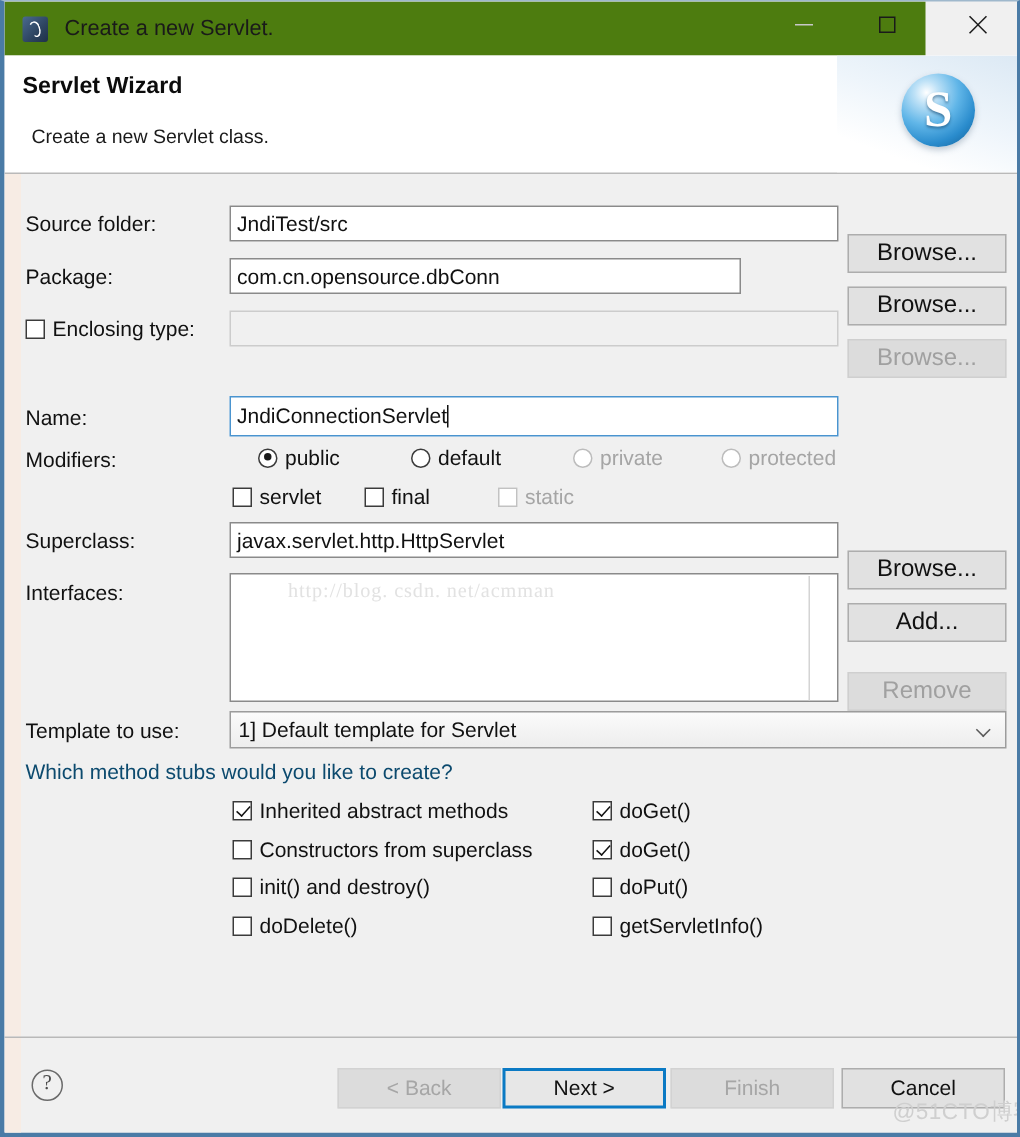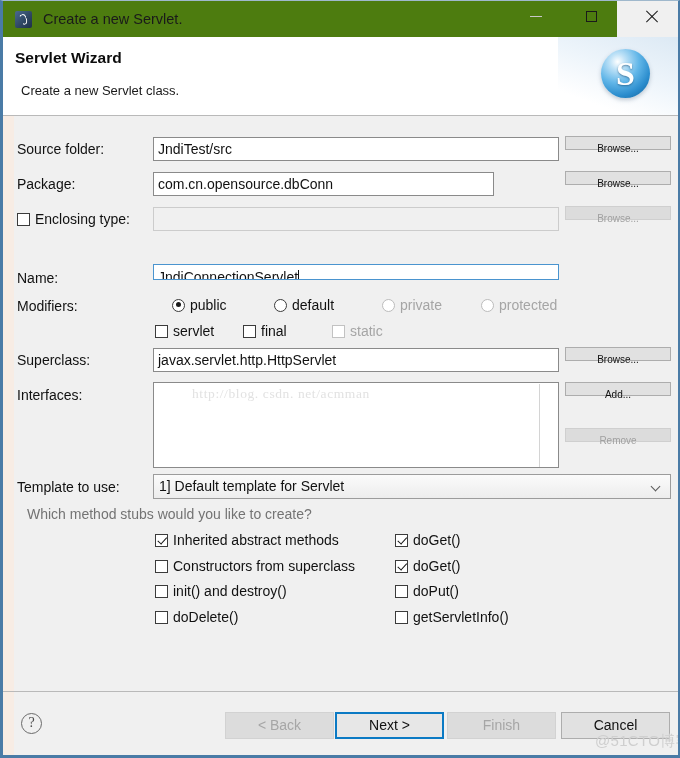--- a/index.html
+++ b/index.html
@@ -194,26 +194,27 @@
     background: #111111;
     vertical-align: -3px;
     margin-left: 0px;
   }
 
   .btn {
     position: absolute;
     box-sizing: border-box;
     background: #e1e1e1;
     border: 1px solid #adadad;
-    font-size: 10px;
+    font-size: 16px;
     color: #111111;
     text-align: center;
     line-height: 24px;
-    height: 14px;
-    white-space: nowrap;
+    height: 26px;
+    white-space: nowrap;
+    margin-top: 20px;
   }
   .btn.disabled {
     color: #a0a0a0;
     background: #dcdcdc;
     border: 1px solid #cfcfcf;
   }
 
   
   .radio-wrap {
     position: absolute;
@@ -324,23 +325,23 @@
     position: absolute;
     left: 0; top: 0;
     width: 6px; height: 6px;
     border: solid #5a5a5a;
     border-width: 0 1.3px 1.3px 0;
     transform: rotate(45deg);
   }
 
   #stubs-question {
     position: absolute;
-    left: 24px; top: 505px;
-    font-size: 14px;
-    color: #737373;
+    left: 14px; top: 505px;
+    font-size: 14px;
+    color: #0c4a6e;
   }
 
   
   #footer {
     position: absolute;
     left: 0; top: 690px;
     width: 675px;
     height: 65px;
     background: #f0f0f0;
     border-top: 1px solid #b9b9b9;
@@ -443,21 +444,21 @@
   <div class="btn" style="left:562px; top:170px; width:106px;">Browse...</div>
 
   <div class="cb-wrap" style="left:14px; top:210px;">
     <span class="cbox"></span>
     <span>Enclosing type:</span>
   </div>
   <div class="tfield disabled" style="left:150px; top:206px; width:406px;"></div>
   <div class="btn disabled" style="left:562px; top:205px; width:106px;">Browse...</div>
 
   <div class="row-label" style="left:14px; top:269px;">Name:</div>
-  <div class="tfield focused" style="left:150px; top:263px; width:406px; height:16px; line-height:24px;">
+  <div class="tfield focused" style="left:150px; top:263px; width:406px; height:27px; line-height:24px;">
     <span>JndiConnectionServlet</span><span class="caret"></span>
   </div>
 
   <div class="row-label" style="left:14px; top:297px;">Modifiers:</div>
 
   <div class="radio-wrap" style="left:152px; top:296px;">
     <span class="radio checked"></span>
     <span>public</span>
   </div>
   <div class="radio-wrap" style="left:254px; top:296px;">

